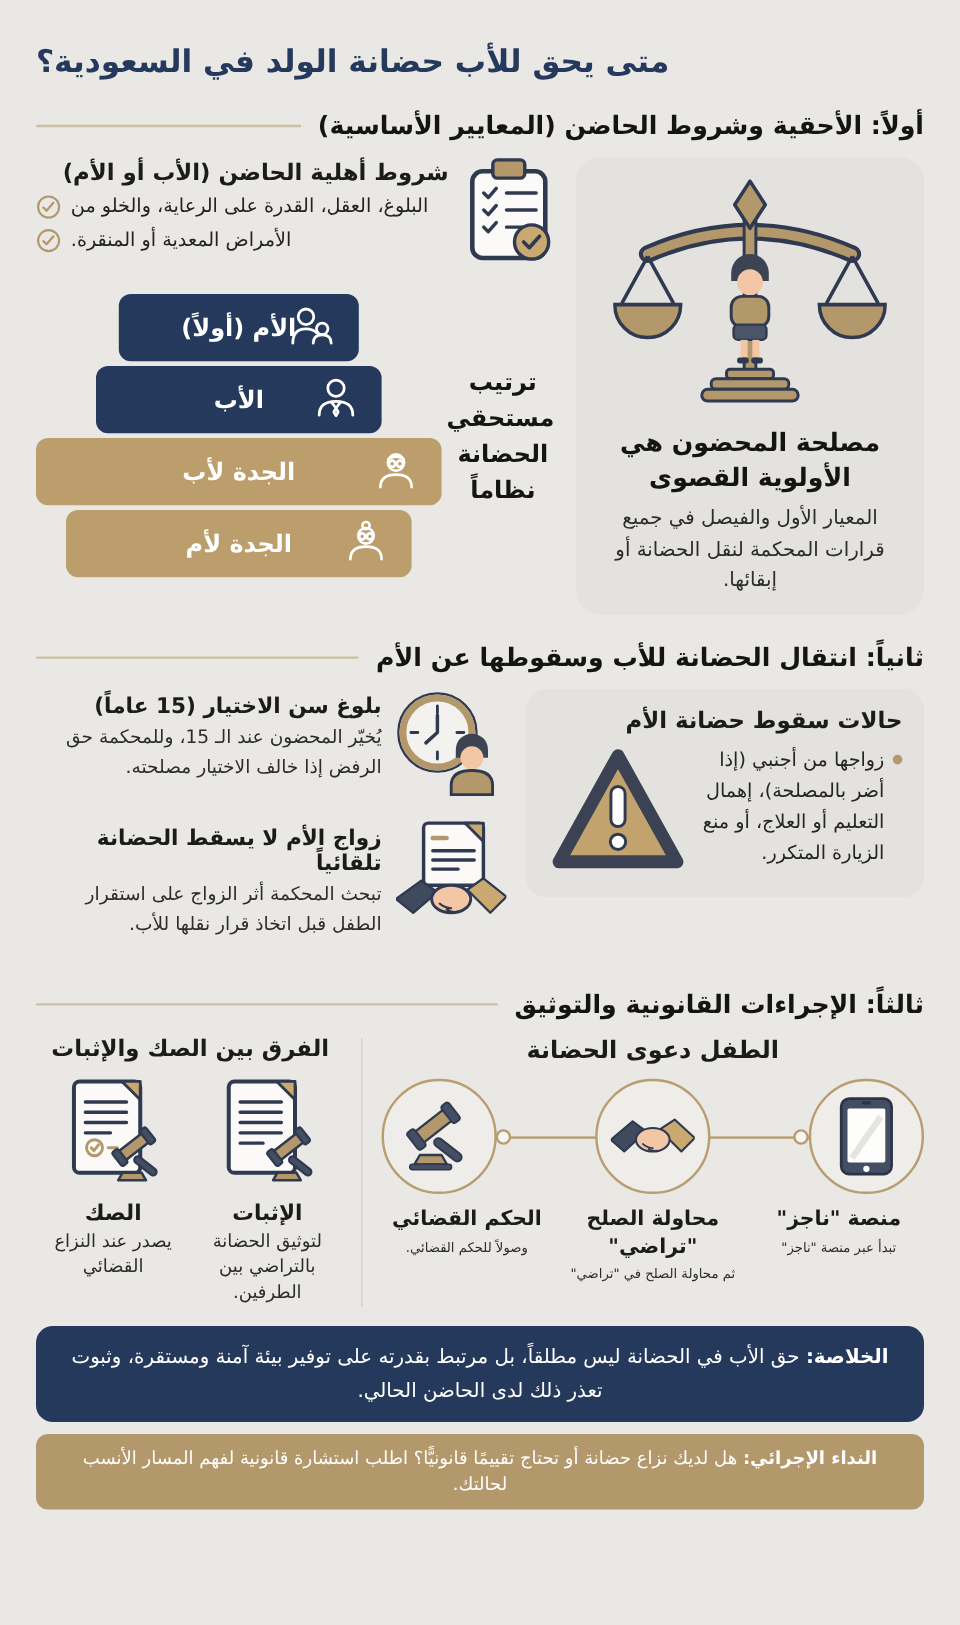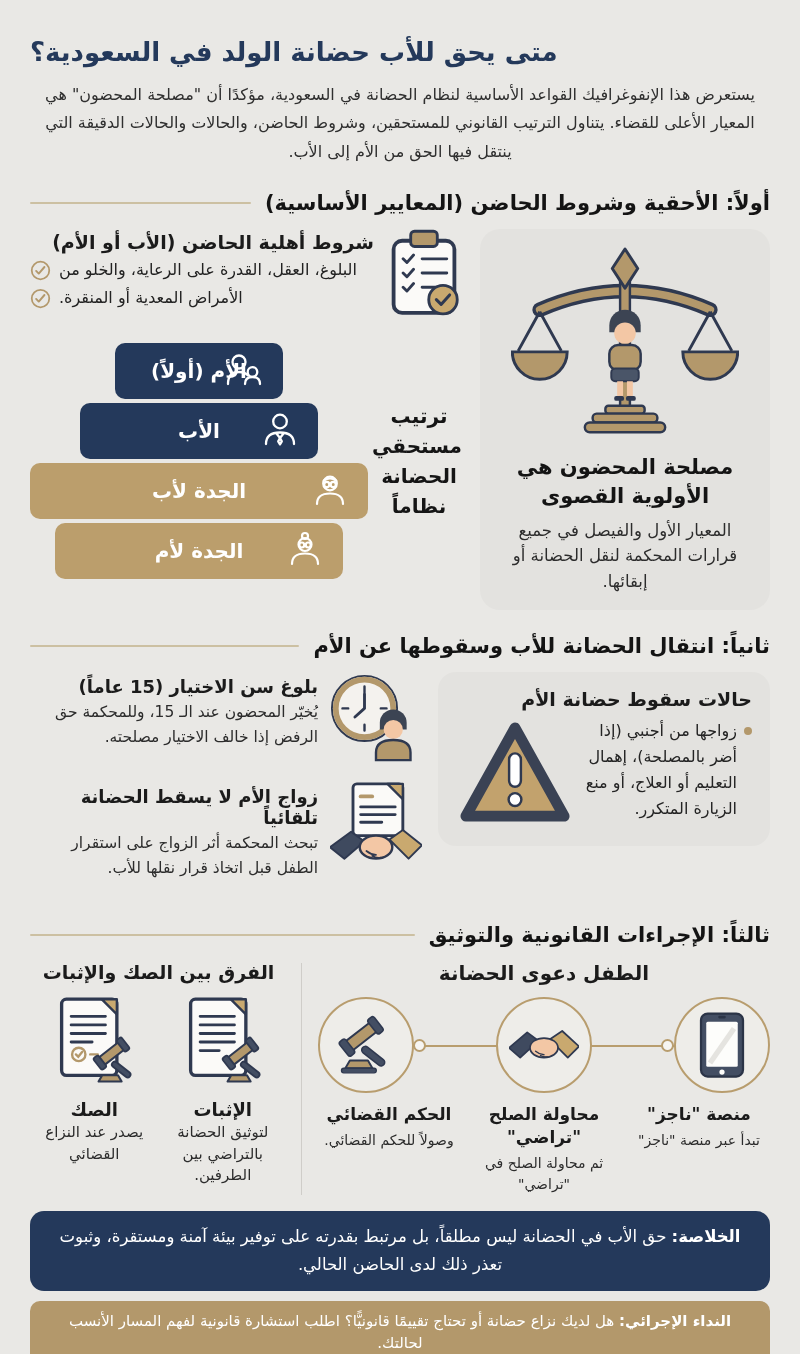--- a/index.html
+++ b/index.html
@@ -40,21 +40,21 @@
   .check-row .tx{direction:rtl;text-align:left;font-size:16px;line-height:1.45;color:#222;flex:1}
 
   .ladder-row{display:flex;align-items:center;gap:8px;margin-top:24px}
   .ladder-label{width:86px;font-size:20px;font-weight:bold;line-height:1.5;text-align:center;color:#151515}
   .ladder{flex:1;display:flex;flex-direction:column;align-items:center;gap:4px}
   .step{height:56px;border-radius:10px;position:relative;display:flex;align-items:center;justify-content:center;
         color:#fff;font-weight:bold;font-size:20px}
   .step .step-icon{position:absolute;right:18px;top:50%;transform:translateY(-50%)}
   .step.navy{background:var(--navy)}
   .step.gold{background:#bb9e6c}
-  .step.w1{width:168px}.step.w2{width:238px}.step.w3{width:288px}.step.w4{width:338px}
+  .step.w1{width:200px}.step.w2{width:238px}.step.w3{width:288px}.step.w4{width:338px}
 
   
   .s2-body{display:flex;gap:16px;margin-top:14px;align-items:flex-start}
   .drop-card{width:332px;background:var(--card);border-radius:18px;padding:16px 18px 18px}
   .drop-title{font-size:19px;font-weight:bold;margin-bottom:8px}
   .drop-body{display:flex;gap:8px;}
   .drop-text{flex:1;min-width:0}
   .bullet{display:flex;gap:7px;align-items:flex-start}
   .bullet .dot{flex:0 0 auto;width:8px;height:8px;border-radius:50%;background:var(--gold);margin-top:9px}
   .bullet .btx{font-size:16px;line-height:1.62;color:#242424}
@@ -72,21 +72,21 @@
   .connector{position:absolute;top:48px;right:46px;left:46px;height:2px;background:#b89d6e}
   .nodes{position:relative;display:flex;justify-content:space-between}
   .tl-circle{width:96px;height:96px;border-radius:50%;background:#eeede9;border:2px solid #b89d6e;
              display:flex;align-items:center;justify-content:center;position:relative;z-index:1}
   .jdot{position:absolute;top:42px;width:13px;height:13px;border-radius:50%;background:#f6f5f2;border:2px solid #b89d6e;z-index:2}
   .jdot.d1{right:96px}
   .jdot.d2{right:344px}
   .tl-labels{display:flex;justify-content:space-between;margin-top:10px}
   .tl-label{width:142px;text-align:center}
   .tl-label .h{font-size:17px;font-weight:bold;line-height:1.35}
-  .tl-label .b{font-size:14px;line-height:1.5;color:var(--body);margin-top:4px}
+  .tl-label .b{font-size:11px;line-height:1.5;color:var(--body);margin-top:4px}
   .vdivider{width:1px;background:#cfcdc9;margin:4px 16px 0 14px}
   .docs{flex:1;min-width:0}
   .docs-head{font-size:19px;font-weight:bold;text-align:center;margin-top:2px}
   .docs-row{display:flex;justify-content:space-around;margin-top:14px}
   .doc-item{width:118px;text-align:center}
   .doc-item .h{font-size:18px;font-weight:bold;margin-top:6px}
   .doc-item .b{font-size:15px;line-height:1.45;color:var(--body);margin-top:2px}
 
   
   .summary{margin-top:16px;background:var(--navy);color:#fff;border-radius:14px;
@@ -95,21 +95,20 @@
   .cta{margin-top:10px;background:var(--gold);color:#fff;border-radius:10px;
        padding:9px 14px;text-align:center;font-size:15px;line-height:1.5}
   .cta b{font-weight:bold}
 </style>
 </head>
 <body>
 
 <div class="page">
 
   <h1 class="title">متى يحق للأب حضانة الولد في السعودية؟</h1>
-  <p class="intro">يستعرض هذا الإنفوغرافيك القواعد الأساسية لنظام الحضانة في السعودية، مؤكدًا أن "مصلحة المحضون" هي المعيار الأعلى للقضاء. يتناول الترتيب القانوني للمستحقين، وشروط الحاضن، والحالات والحالات الدقيقة التي ينتقل فيها الحق من الأم إلى الأب.</p>
 
   <div class="sec-head">
     <div class="sec-title">أولاً: الأحقية وشروط الحاضن (المعايير الأساسية)</div>
     <div class="sec-line"></div>
   </div>
 
   <div class="s1-body">
 
     <div class="priority-card">
       <svg width="228" height="196" viewBox="0 0 230 200">

